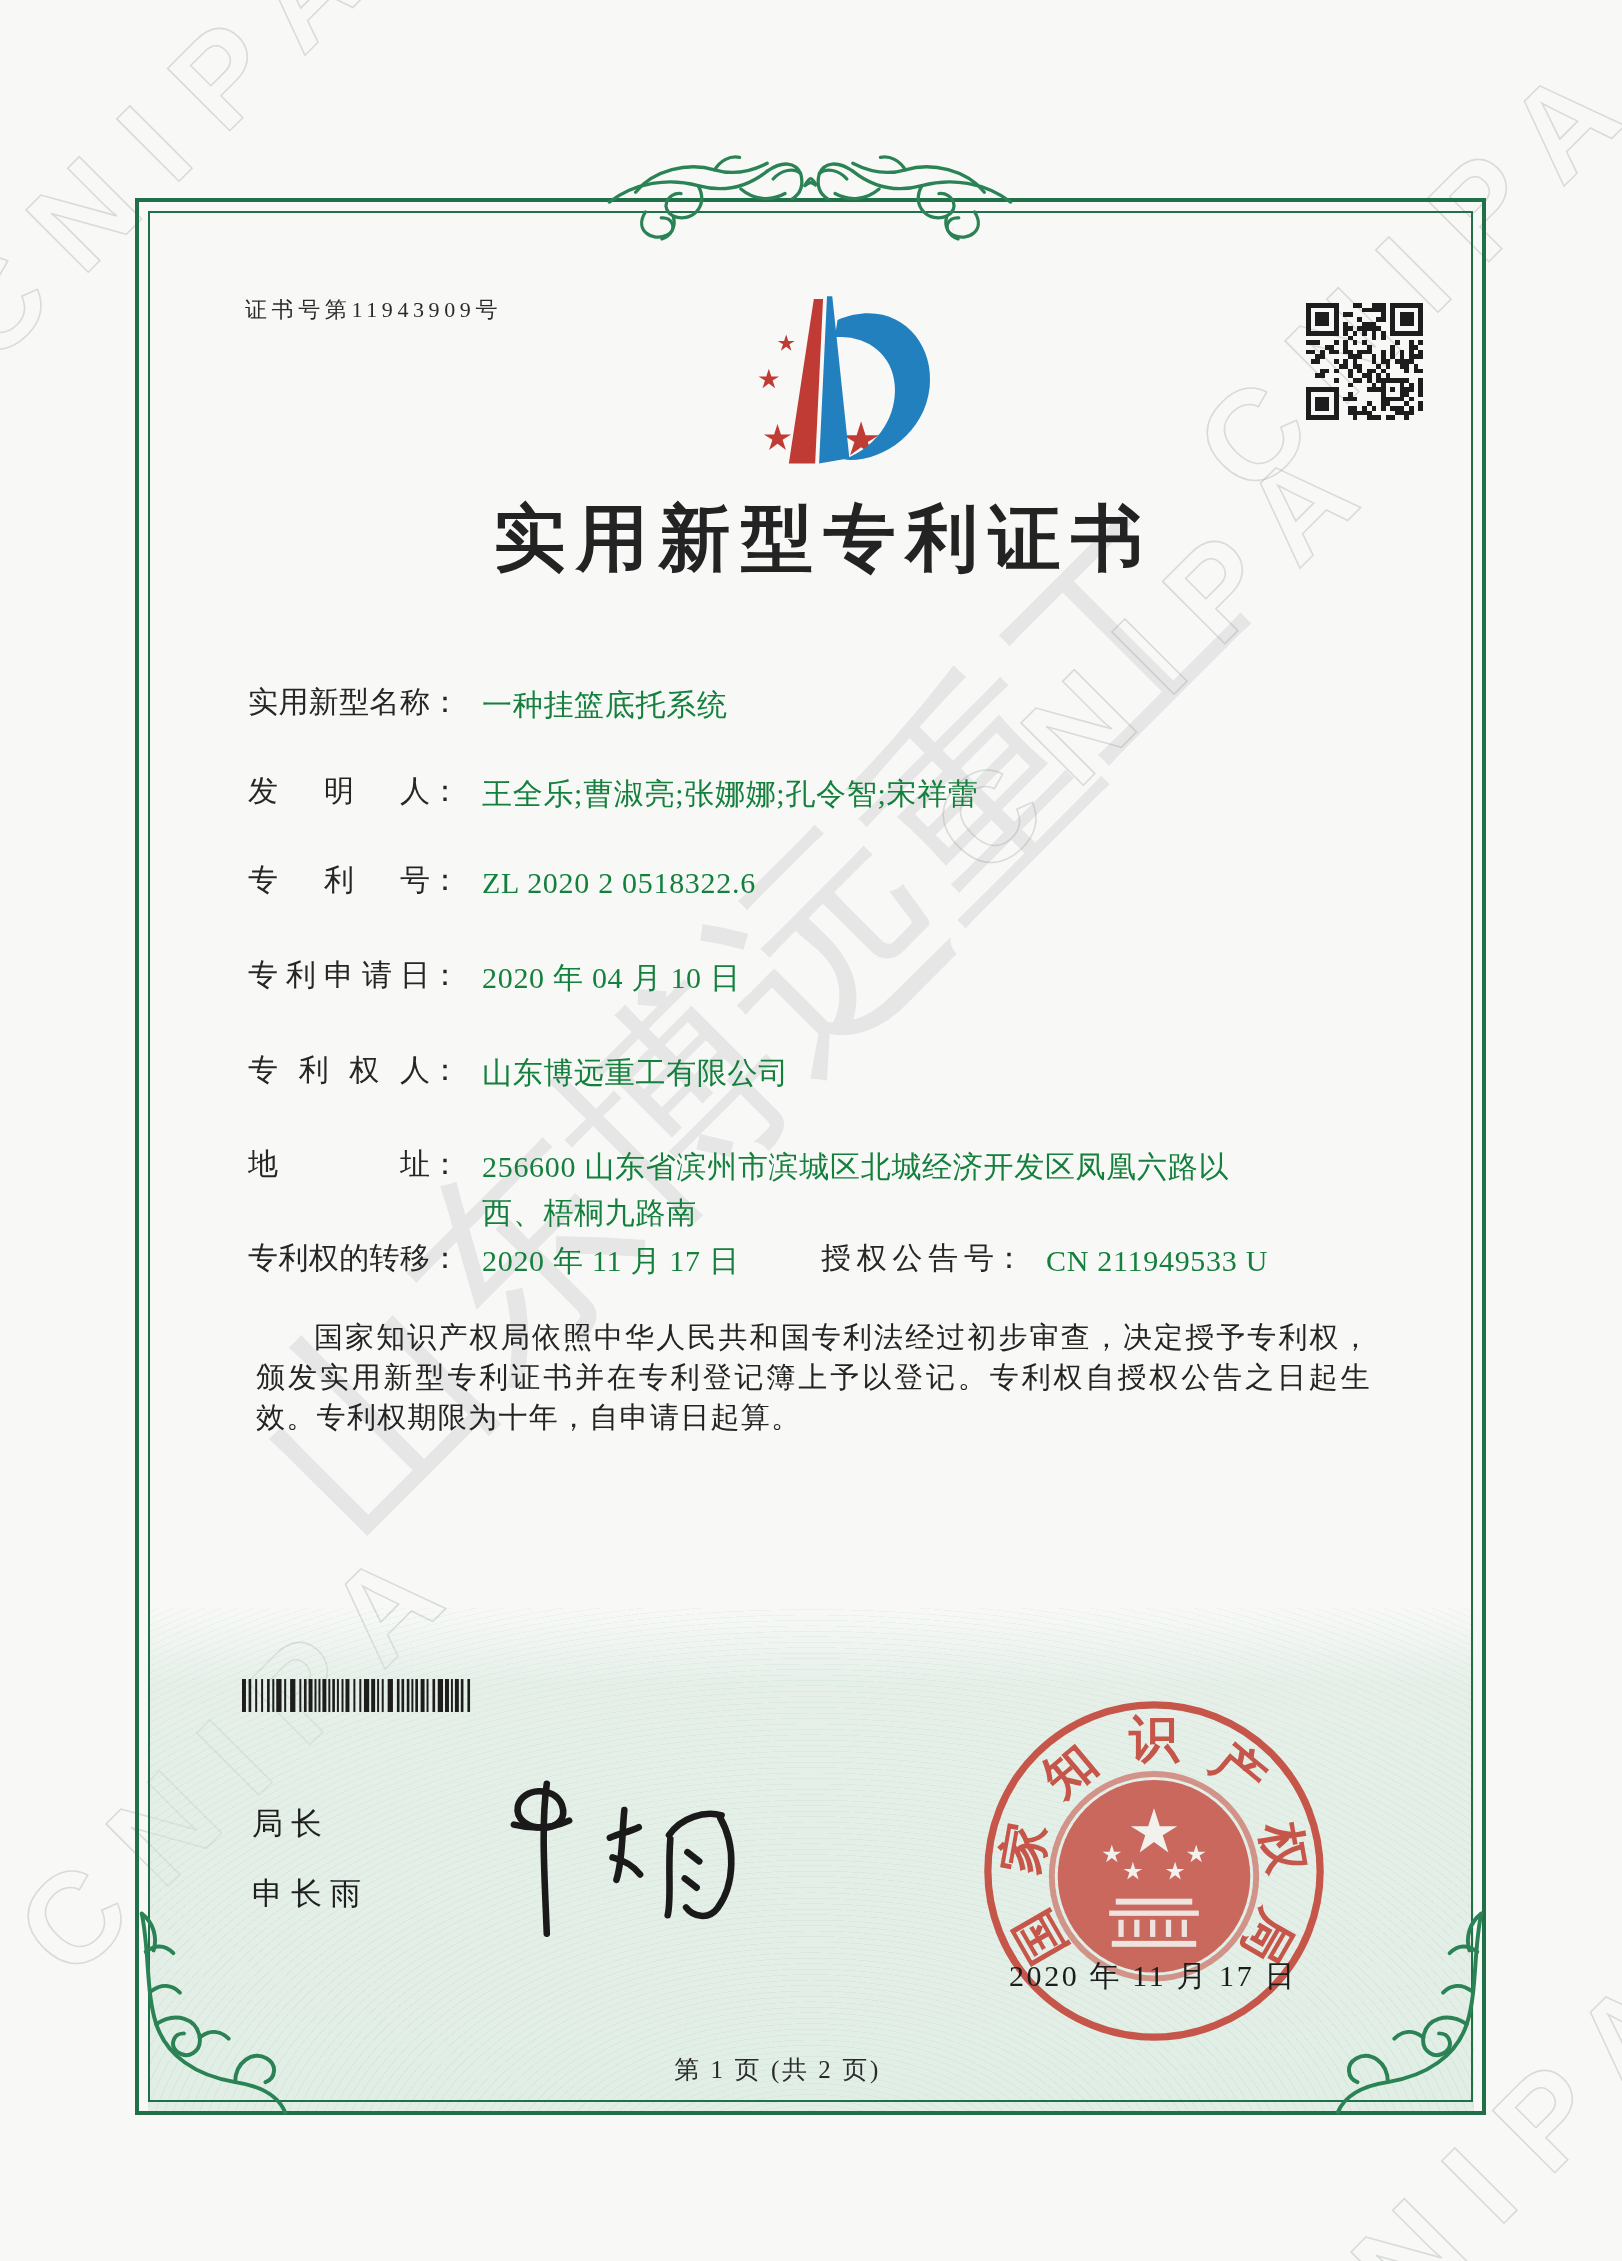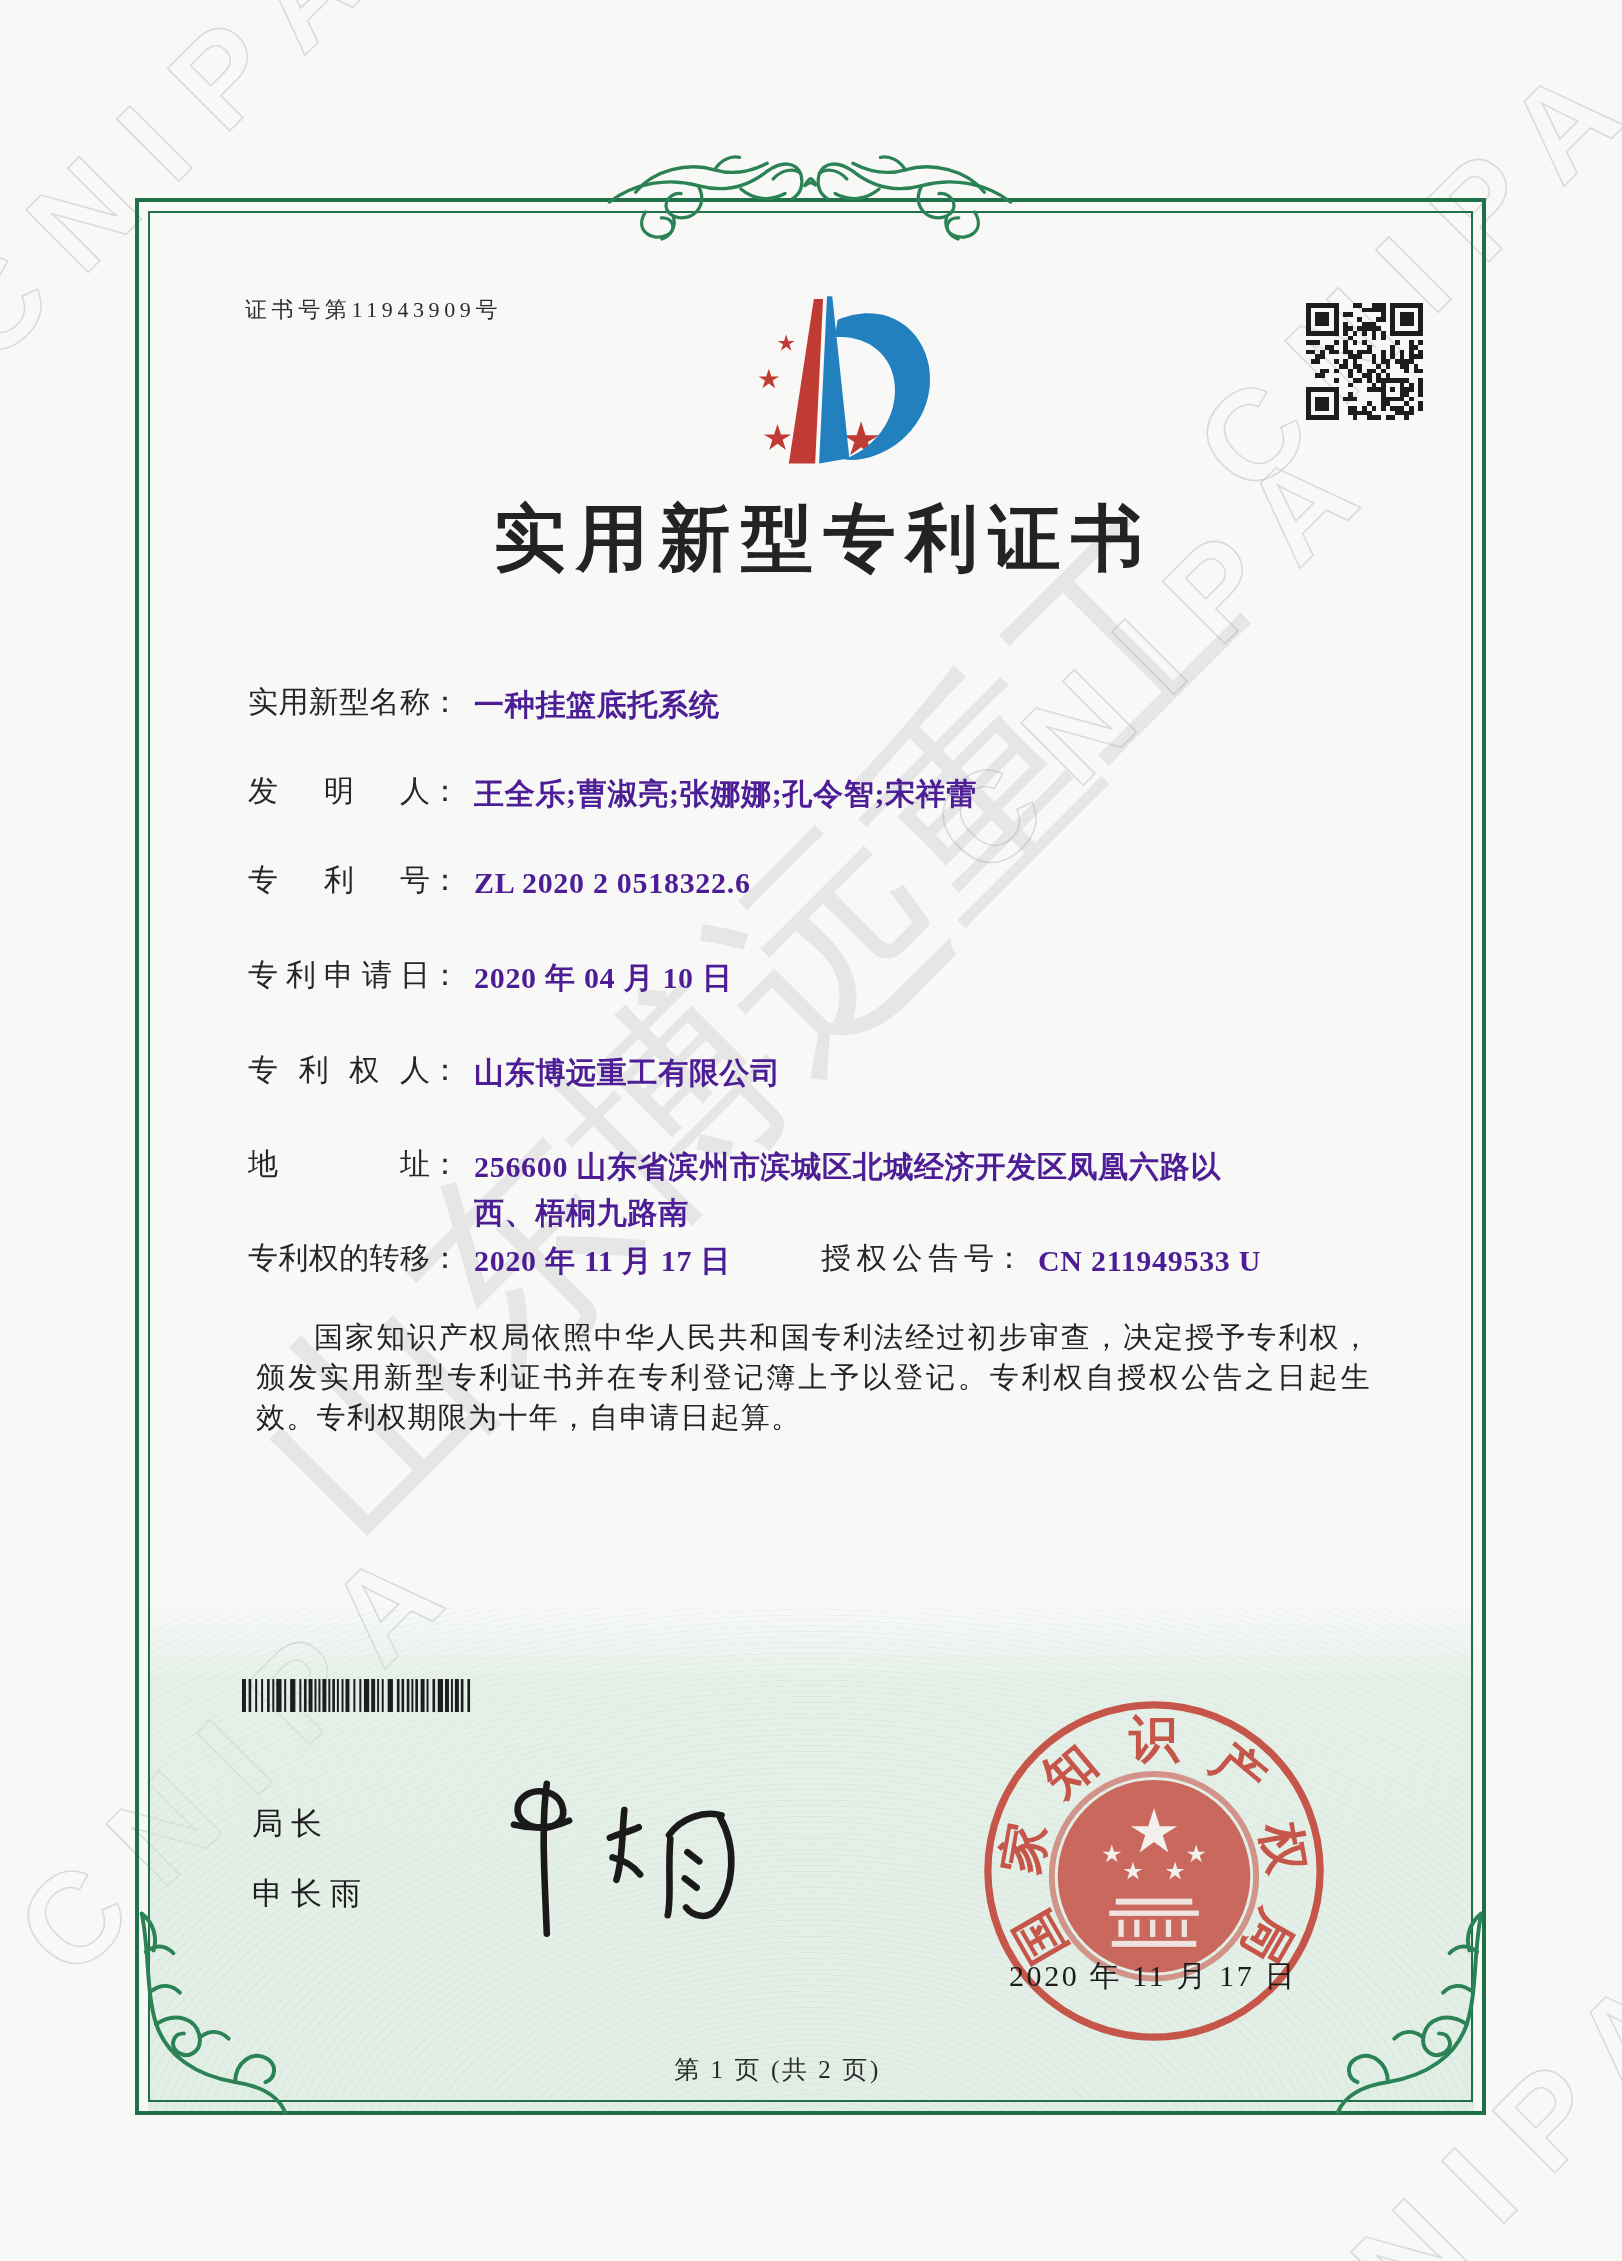--- a/index.html
+++ b/index.html
@@ -28,22 +28,22 @@
   .cert-no{position:absolute;left:245px;top:295px;font-size:22px;letter-spacing:4.6px;color:#2b2b2b;}
   .logo{position:absolute;left:715px;top:295px;}
   .title{position:absolute;left:0;top:491px;width:1623px;text-align:center;
     font-size:72px;font-weight:bold;letter-spacing:10.5px;color:#232323;padding-left:12px;}
   .qr{position:absolute;left:1306px;top:303px;}
   
   .field-row{position:absolute;left:248px;font-size:30px;white-space:nowrap;}
   .field-label{display:inline-block;width:182px;text-align:justify;text-align-last:justify;
     vertical-align:top;color:#262626;}
   .field-colon{display:inline-block;vertical-align:top;color:#262626;}
-  .field-value{display:inline-block;margin-left:14px;letter-spacing:0.7px;vertical-align:top;
-    white-space:normal;width:922px;line-height:46px;color:#4c1d95;font-weight:bold;}
+  .field-value{display:inline-block;margin-left:22px;letter-spacing:0.7px;vertical-align:top;
+    white-space:normal;width:922px;line-height:46px;color:#15803d;}
   .grant-row{position:absolute;left:248px;top:1238px;font-size:30px;white-space:nowrap;}
   .grant-second{position:absolute;left:573px;top:0;}
   
   .paras{position:absolute;left:248px;top:1309px;width:1131px;}
   .paras p{margin:8px;font-size:29px;line-height:40px;text-align:justify;text-indent:2em;
     letter-spacing:1.3px;color:#242424;}
   
   .barcode{position:absolute;left:242px;top:1679px;}
   .director-title{position:absolute;left:252px;top:1803px;font-size:31px;letter-spacing:8px;}
   .director-name{position:absolute;left:252px;top:1873px;font-size:31px;letter-spacing:8px;}

